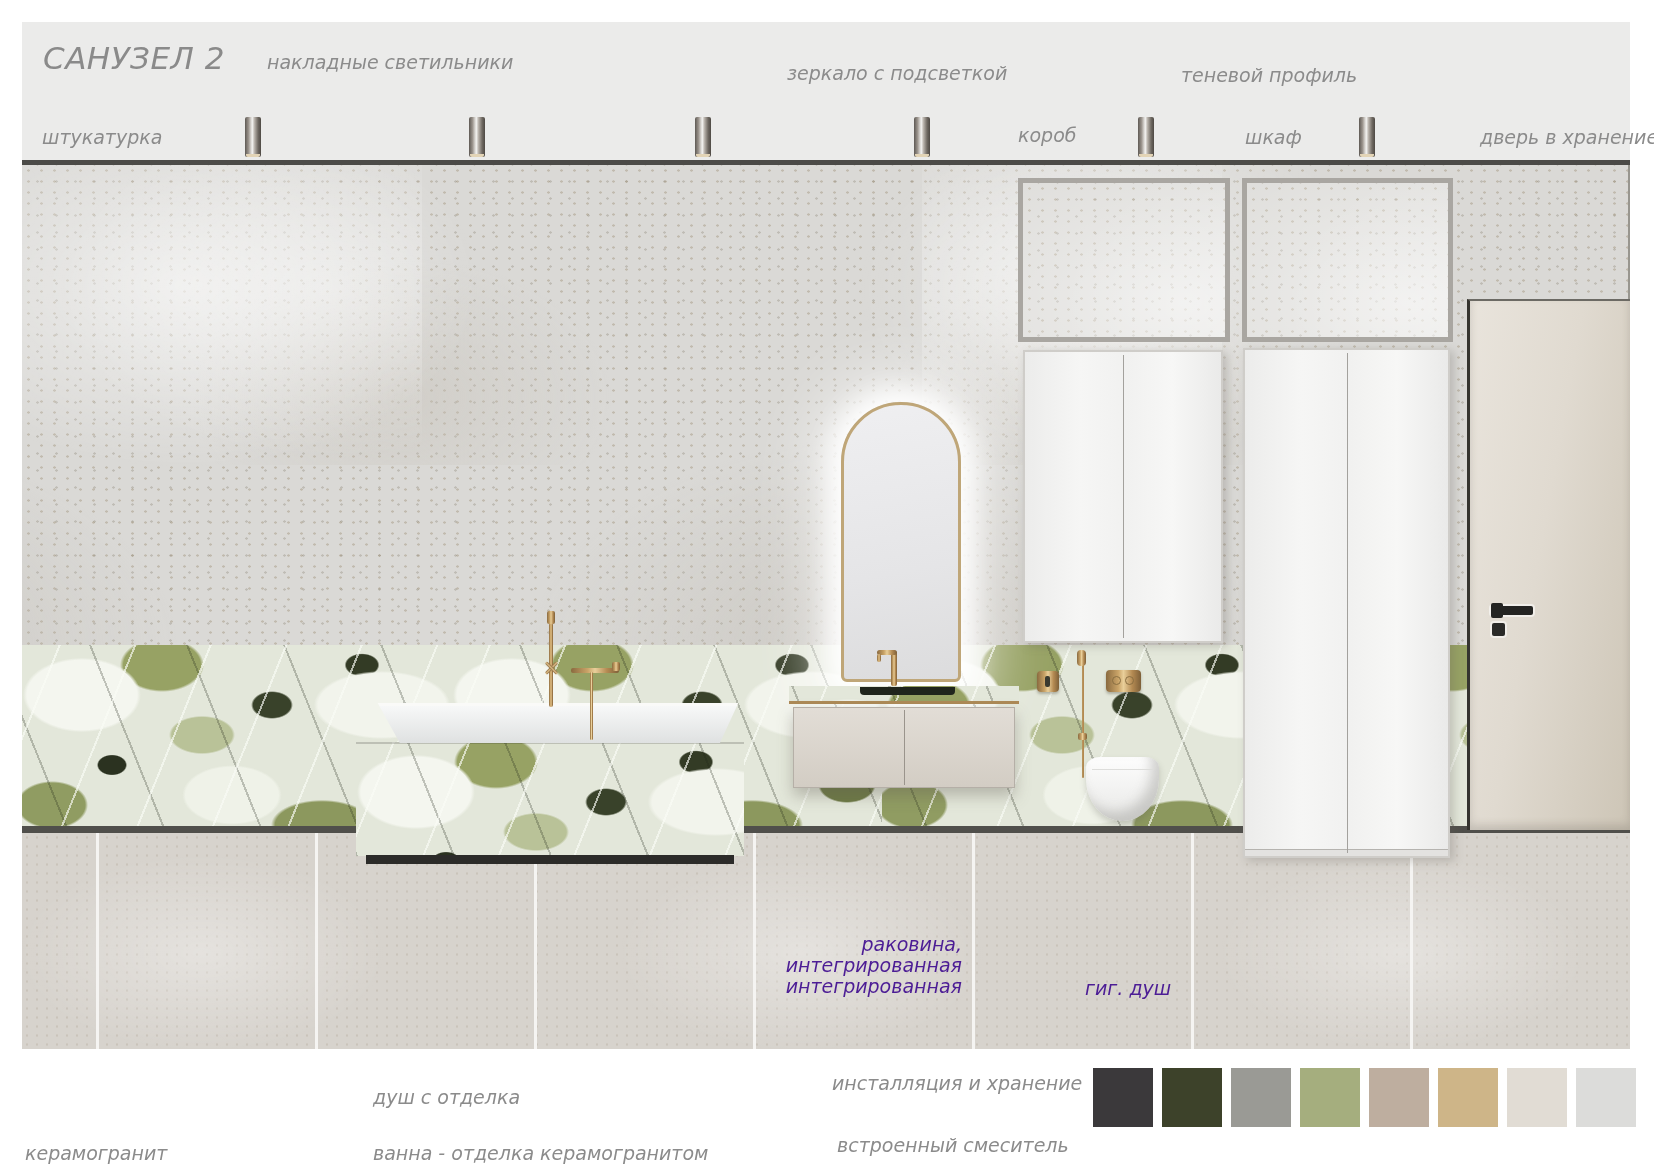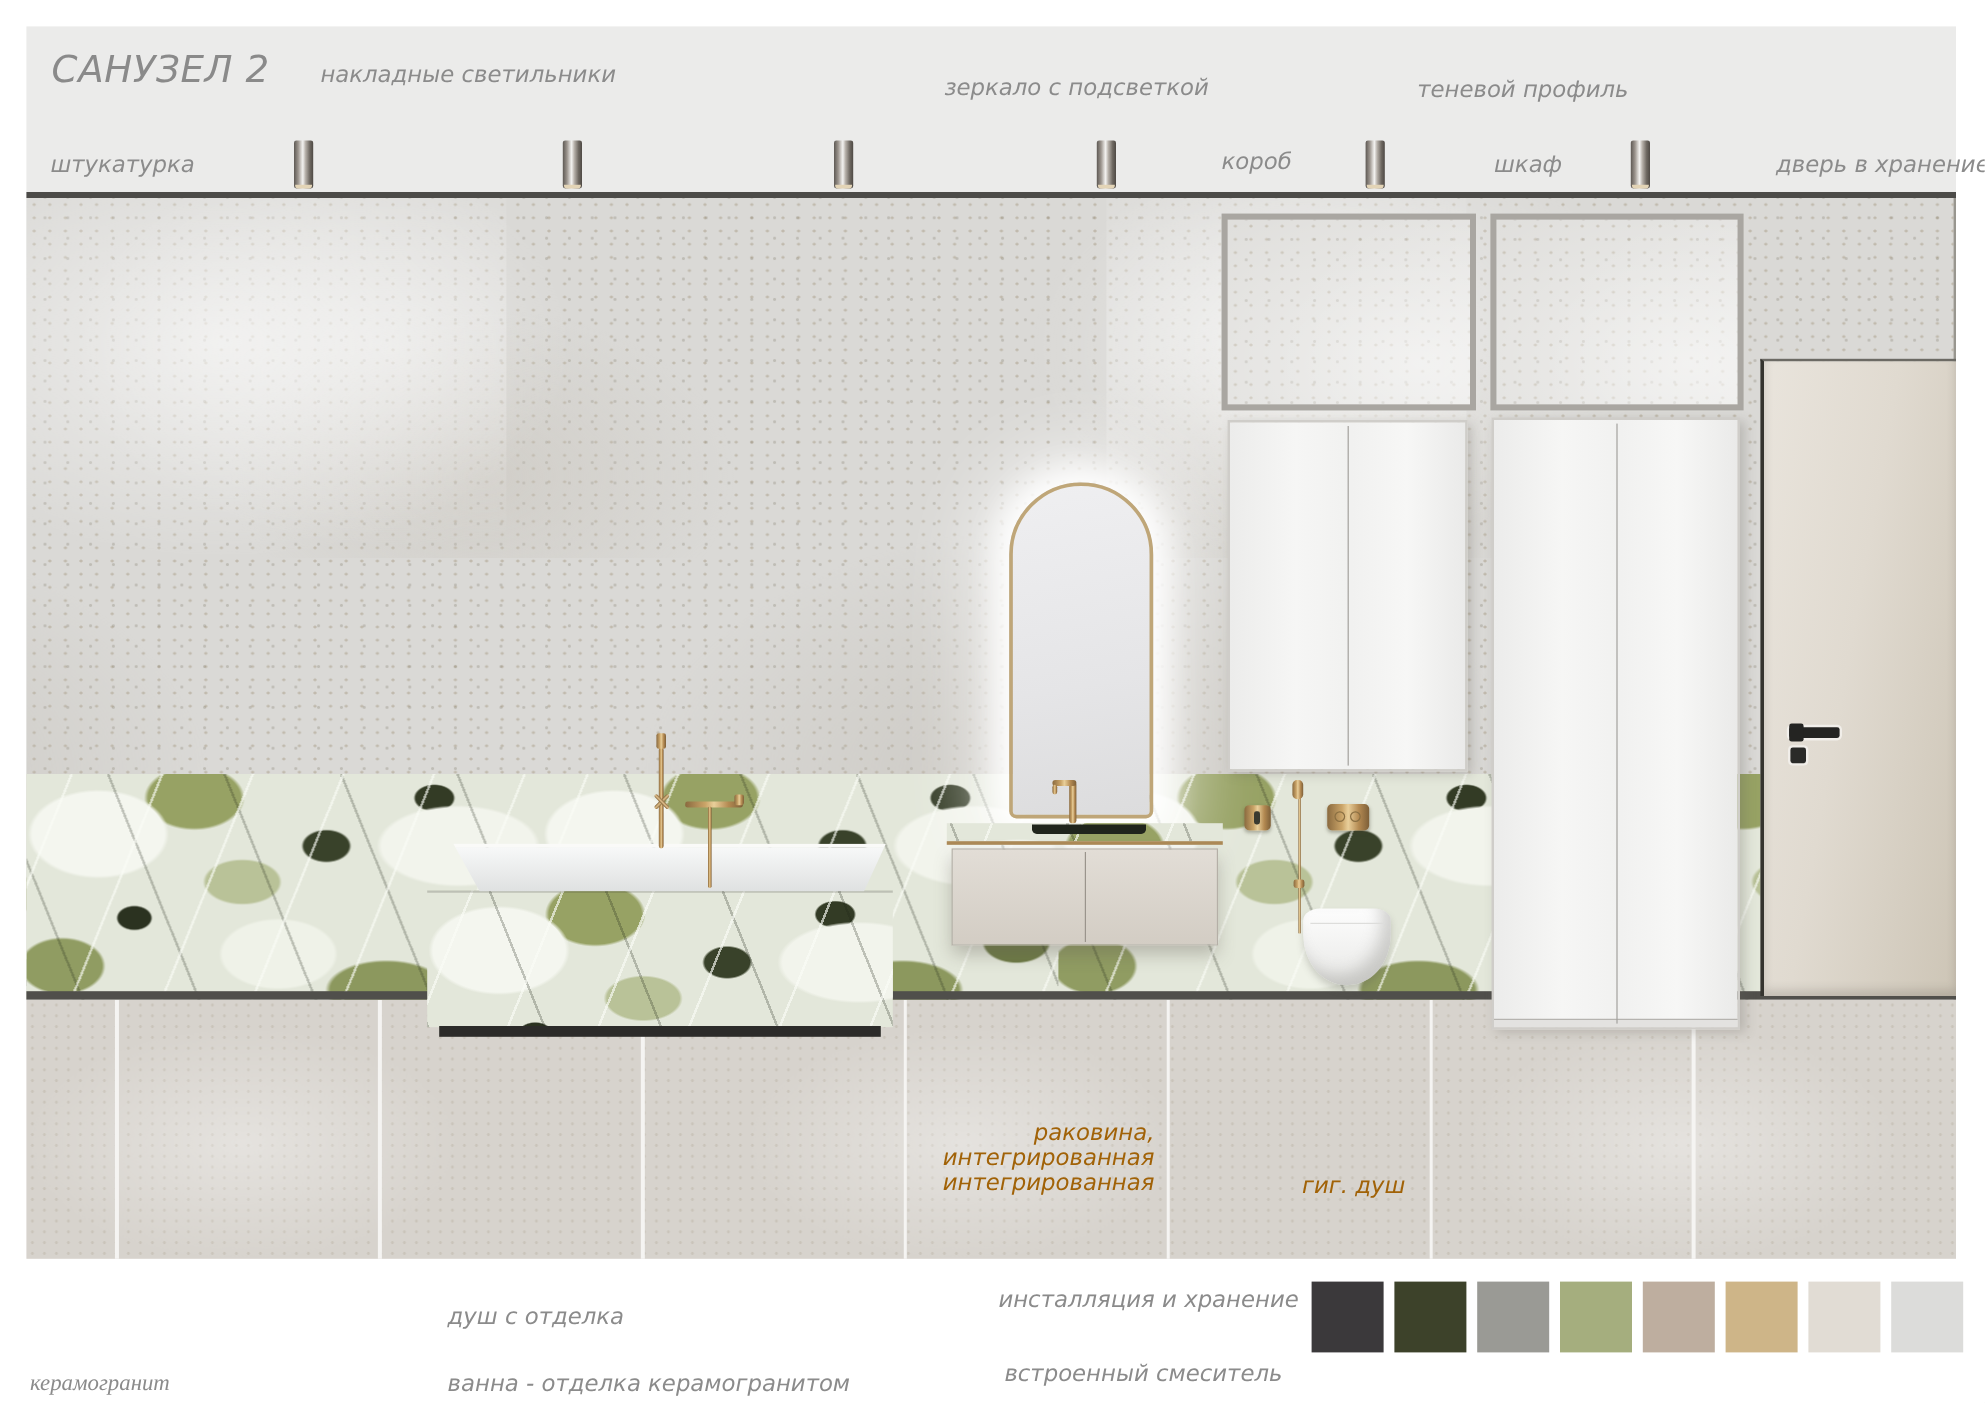--- a/index.html
+++ b/index.html
@@ -1,21 +1,21 @@
 <!DOCTYPE html>
 <html><head>
 <meta charset="utf-8">
 <style>
   html,body{margin:0;padding:0;background:#ffffff;}
   .board{position:relative;width:1654px;height:1169px;background:#ffffff;overflow:hidden;
          font-family:"DejaVu Sans", sans-serif;}
 
   
   .lbl{position:absolute;font-style:italic;font-size:19px;color:#8b8b8b;white-space:nowrap;}
-  .lbl-white{position:absolute;font-style:italic;font-size:19px;color:#a16207;line-height:21px;white-space:nowrap;}
+  .lbl-white{position:absolute;font-style:italic;font-size:19px;color:#4c1d95;line-height:21px;white-space:nowrap;}
   .title{position:absolute;left:43px;top:40px;font-style:italic;font-size:31px;color:#8a8a8a;letter-spacing:.5px;}
 
   
   .hdr{position:absolute;left:22px;top:22px;width:1608px;height:138px;background:#ebebea;}
   .ceil-line{position:absolute;left:22px;top:160px;width:1608px;height:5px;background:#4c4b48;}
   .light{position:absolute;top:117px;width:16px;height:40px;border-radius:2px;
     background:linear-gradient(90deg,#5e5954 0%,#9b948d 22%,#d9d6d2 38%,#f2f1ef 46%,#b7b1aa 60%,#6f6962 82%,#4e4944 100%);}
   .light::after{content:'';position:absolute;left:1px;right:1px;bottom:0;height:3px;background:#e3d4b6;border-radius:0 0 2px 2px;}
 
   
@@ -208,21 +208,21 @@
 
   <div class="lbl-white" style="left:770px;top:934px;width:192px;text-align:right;">
     <div>раковина,</div>
     <div>интегрированная</div>
     <div>интегрированная</div>
   </div>
   <div class="lbl-white" style="left:1085px;top:978px;">гиг. душ</div>
 
   <div class="lbl" style="left:373px;top:1086px;">душ с отделка</div>
   <div class="lbl" style="left:832px;top:1072px;">инсталляция и хранение</div>
-  <div class="lbl" style="left:25px;top:1142px;font-family:Liberation Serif, serif;">керамогранит</div>
+  <div class="lbl" style="left:25px;top:1142px;">керамогранит</div>
   <div class="lbl" style="left:373px;top:1142px;">ванна - отделка керамогранитом</div>
   <div class="lbl" style="left:837px;top:1134px;">встроенный смеситель</div>
 
   <div class="swatches">
       <div class="swatch" style="background: rgb(59, 57, 59);"></div>
       <div class="swatch" style="background: rgb(61, 66, 42);"></div>
       <div class="swatch" style="background: rgb(154, 154, 149);"></div>
       <div class="swatch" style="background: rgb(165, 174, 126);"></div>
       <div class="swatch" style="background: rgb(190, 174, 159);"></div>
       <div class="swatch" style="background: rgb(206, 181, 136);"></div>

